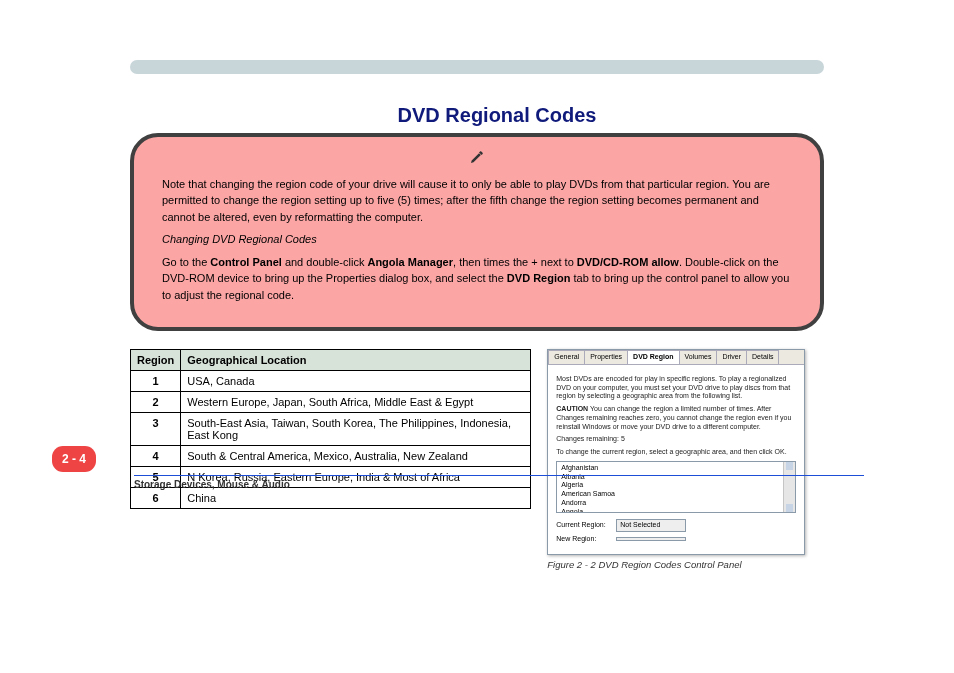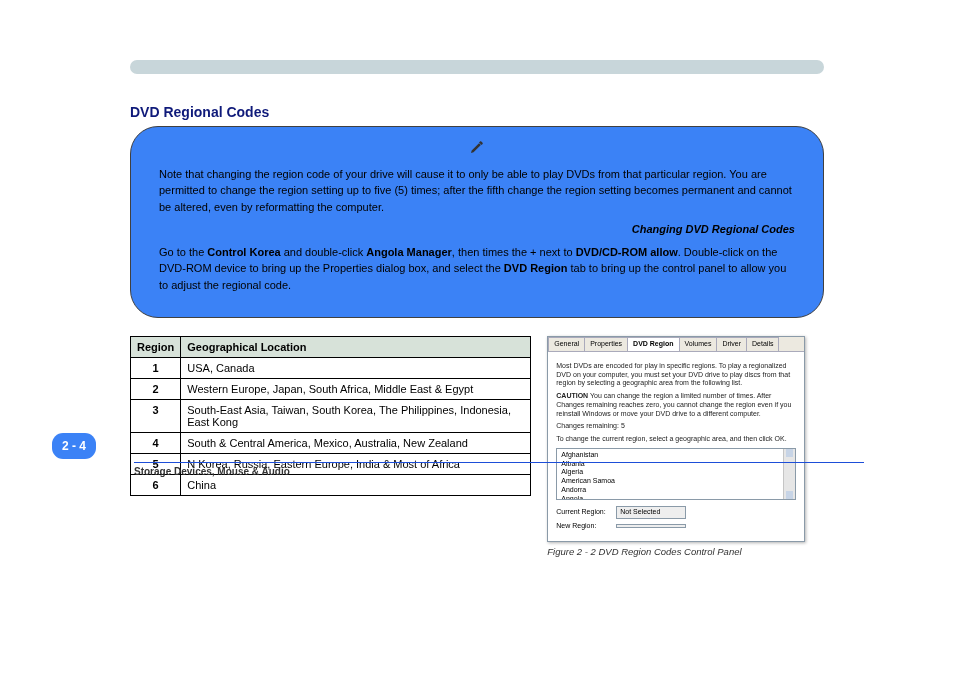--- a/index.html
+++ b/index.html
@@ -18,41 +18,42 @@
     position: relative;
   }
   .topbar {
     background: #c8d6da;
     border-radius: 8px;
     padding: 4px 12px;
     margin: 10px 40px 30px 40px;
     min-height: 14px;
   }
   .section-heading {
-    font-size: 14px;
+    font-size: 20px;
     font-weight: bold;
     color: #0f1a7a;
     margin: 0 0 6px 40px;
+    text-align: center;
   }
   .note-box {
-    border: 1px solid #404040;
+    border: 4px solid #404040;
     border-radius: 28px;
-    background: #3b82f6;
+    background: #fca5a5;
     margin: 4px 40px 18px 40px;
     padding: 12px 28px 18px 28px;
     position: relative;
     font-size: 11px;
     line-height: 1.5;
   }
   .note-box .pen {
     text-align: center;
     margin-bottom: 6px;
   }
   .note-box .para { margin: 6px 0; }
-  .note-box .sub { font-weight: bold; font-style: italic; font-size:11px;text-align:right; }
+  .note-box .sub { font-weight: normal; font-style: italic; font-size:11px; }
   .row {
     display: flex;
     gap: 16px;
     margin: 0 40px;
     align-items: flex-start;
   }
   .left-col { flex: 1.45; }
   .right-col { flex: 1; }
 
   table.regions {
@@ -127,21 +128,21 @@
 
   .figlabel {
     font-size: 9.5px; font-style: italic; color:#333;
     margin: 4px 40px 0 0; text-align: left;
   }
 
   .page-badge {
     position: absolute;
     left: 52px;
     bottom: 118px;
-    background: #3b82f6;
+    background: #ef4444;
     color: #fff;
     font-weight: bold;
     font-size: 12px;
     border-radius: 11px;
     padding: 6px 10px;
     min-width: 32px;
     text-align: center;
   }
   .footer {
     position: absolute;
@@ -167,21 +168,21 @@
 
   <div class="note-box">
     <div class="pen">
       <svg width="16" height="16" viewBox="0 0 24 24">
           <path d="M3 21l3.8-1 11-11-2.8-2.8-11 11L3 21zM18.4 3.6l2 2c.5.5.5 1.3 0 1.8l-1.6 1.6-3.8-3.8 1.6-1.6c.5-.5 1.3-.5 1.8 0z" fill="#333"></path>
         </svg>
     </div>
     <div class="para">Note that changing the region code of your drive will cause it to only be able to play DVDs from that particular region. You are permitted to change the region setting up to five (5) times; after the fifth change the region setting becomes permanent and cannot be altered, even by reformatting the computer.</div>
     <div class="para sub">Changing DVD Regional Codes</div>
     <div class="para">
-      <span>Go to the </span><b>Control Korea</b><span> and double-click </span><b>Angola Manager</b><span>, then times the + next to </span><b>DVD/CD-ROM allow</b><span>. Double-click on the DVD-ROM device to bring up the Properties dialog box, and select the </span><b>DVD Region</b><span> tab to bring up the control panel to allow you to adjust the regional code.</span>
+      <span>Go to the </span><b>Control Panel</b><span> and double-click </span><b>Angola Manager</b><span>, then times the + next to </span><b>DVD/CD-ROM allow</b><span>. Double-click on the DVD-ROM device to bring up the Properties dialog box, and select the </span><b>DVD Region</b><span> tab to bring up the control panel to allow you to adjust the regional code.</span>
     </div>
   </div>
 
   <div class="row">
     <div class="left-col">
       <table class="regions">
         <thead>
           <tr>
             <th>Region</th>
             <th>Geographical Location</th>

